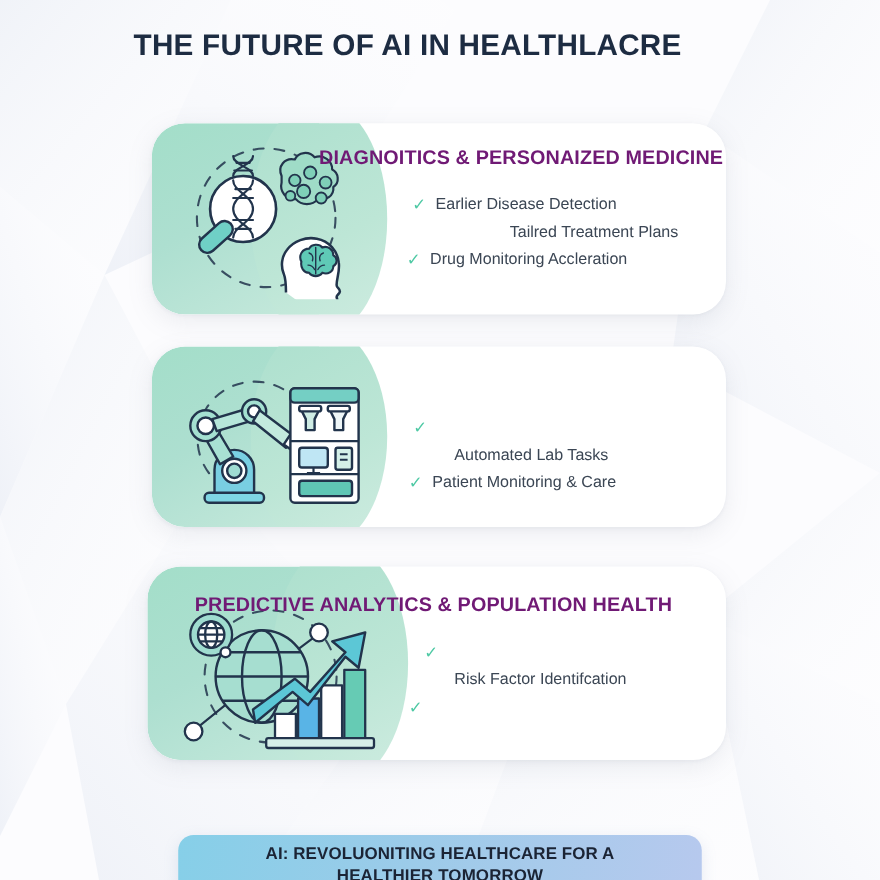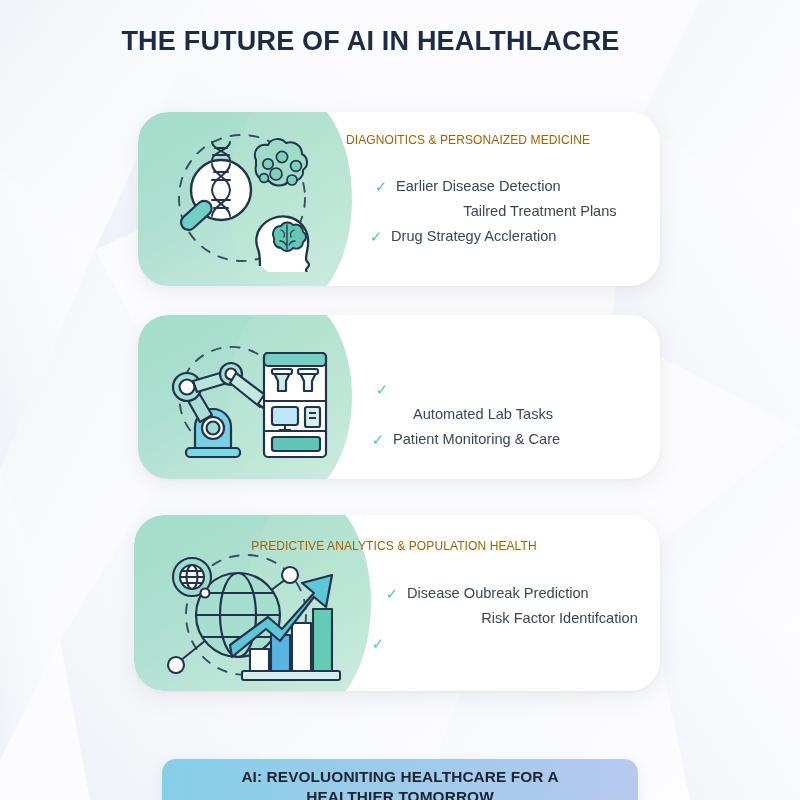--- a/index.html
+++ b/index.html
@@ -71,23 +71,23 @@
     border-radius: 50%;
     background: linear-gradient(150deg, #abdfcd 0%, #bde6d6 60%, #cfece1 100%);
   }
   .card-icon {
     position: absolute;
     z-index: 3;
   }
   .card-title {
     position: absolute;
     z-index: 4;
-    font-size: 12px;
-    font-weight: normal;
-    color: #a16207;
+    font-size: 18px;
+    font-weight: bold;
+    color: #701a75;
     letter-spacing: 0.1px;
     white-space: nowrap;
   }
   .card-list {
     position: absolute;
     z-index: 4;
     list-style: none;
     margin: 0;
     padding: 0;
   }
@@ -220,21 +220,21 @@
       <li style="justify-content:flex-start; padding-left:5px;">
         <span class="tick">✓</span>
         <span>Earlier Disease Detection</span>
       </li>
       <li style="justify-content:center; padding-left:21px;">
         <span class="tick blank"></span>
         <span>Tailred Treatment Plans</span>
       </li>
       <li style="justify-content:flex-start; padding-left:0px;">
         <span class="tick">✓</span>
-        <span>Drug Strategy Accleration</span>
+        <span>Drug Monitoring Accleration</span>
       </li>
     </ul>
   </div>
 
   <div class="card" style="left:138px; top:315px; width:522px; height:164px;">
     <div class="card-mint" style="width:152px;"></div>
 
     <div class="card-icon" style="left:22px; top:20px; width:172px; height:130px;">
       <svg viewBox="0 0 172 130" xmlns="http://www.w3.org/2000/svg">
 
@@ -338,23 +338,22 @@
           <path d="M78 104 L112 76 L126 88 L160 44 L172 54 L178 22 L148 30 L160 40 L128 76 L114 64 L76 92 Z" fill="#5cc7d6"></path>
         </g>
       </svg>
     </div>
 
     <div class="card-title" style="left:40px; top:24px; width:440px; text-align:center;">PREDICTIVE ANALYTICS &amp; POPULATION HEALTH</div>
 
     <ul class="card-list" style="left:236px; top:66px; width:310px;">
       <li style="justify-content:flex-start; padding-left:14px;">
         <span class="tick">✓</span>
-        <span>Disease Oubreak Prediction</span>
-      </li>
-      <li style="justify-content:center; padding-left:46px;">
+      </li>
+      <li style="justify-content:flex-start; padding-left:20px;">
         <span class="tick blank"></span>
         <span>Risk Factor Identifcation</span>
       </li>
       <li style="justify-content:flex-start; padding-left:0px;">
         <span class="tick">✓</span>
       </li>
     </ul>
   </div>
 
   <div class="footer-banner">

